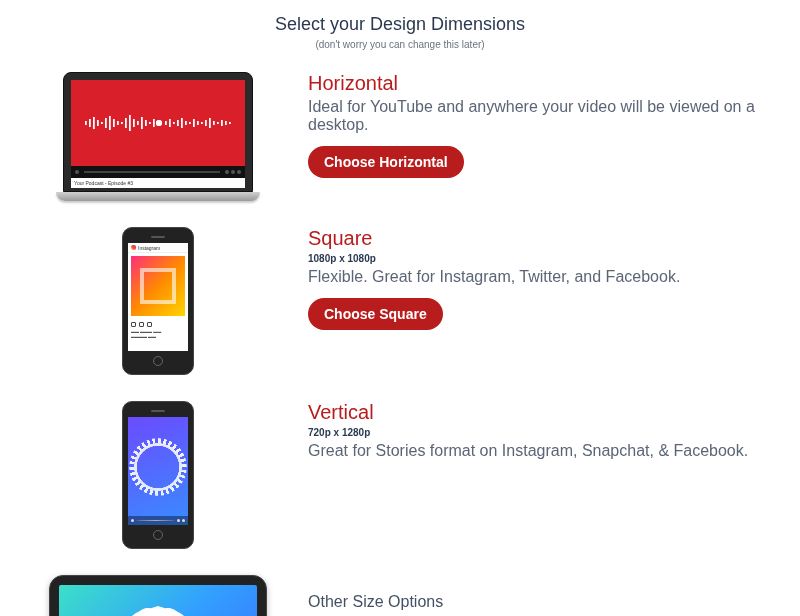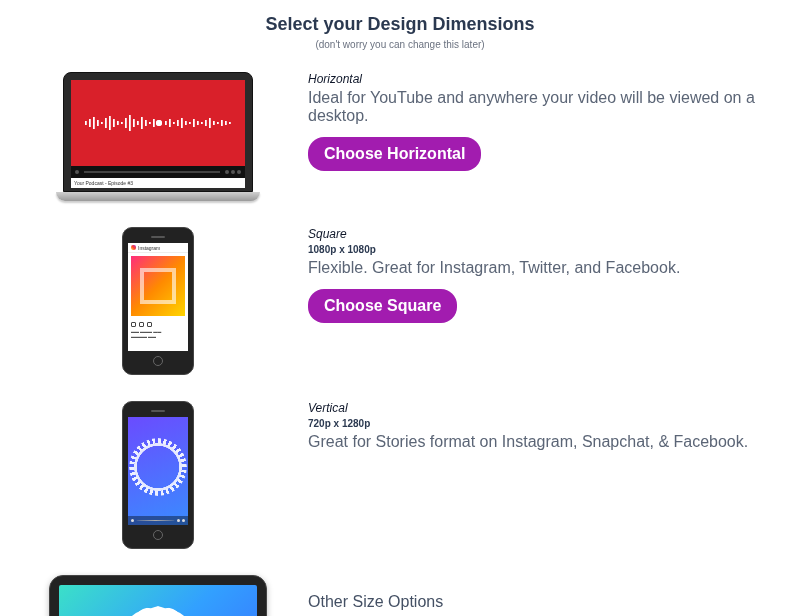--- a/index.html
+++ b/index.html
@@ -6,37 +6,37 @@
     body {
       font-family: -apple-system, BlinkMacSystemFont, "Segoe UI", Helvetica, Arial, sans-serif;
       background: #fff;
       color: #2b3950;
       width: 800px;
       height: 616px;
       padding: 14px 18px 10px 18px;
       overflow: hidden;
     }
     .header { text-align: center; margin-bottom: 22px; }
-    .title { font-size: 18px; font-weight: 700; color: #2b3950; margin-bottom: 4px; }
+    .title { font-size: 18px; font-weight: 400; color: #2b3950; margin-bottom: 4px; }
     .subtitle { font-size: 10px; color: #6b7280; }
     .row { display: flex; align-items: flex-start; margin-bottom: 26px; }
     .row.last { margin-bottom: 0; }
     .preview { width: 280px; flex: 0 0 280px; display: flex; justify-content: center; align-items: flex-start; }
     .info { flex: 1; padding-left: 10px; padding-top: 0px;}
-    .opt-title { font-size: 12px; font-weight: 400; color: #0f172a; margin-bottom: 3px; font-style: italic; }
+    .opt-title { font-size: 20px; font-weight: 400; color: #b91c1c; margin-bottom: 3px; }
     .opt-dim { font-size: 10px; font-weight: 700; color: #2b3950; margin-bottom: 4px; }
     .opt-desc { font-size: 16px; color: #5b6576; margin-bottom: 12px; }
     .btn {
       display: inline-block;
-      background: #a21caf;
+      background: #b91c1c;
       color: #fff;
       border: none;
       border-radius: 16px;
       padding: 8px 16px;
-      font-size: 16px;
+      font-size: 14px;
       font-weight: 600;
       cursor: pointer;
     }
     .other-title { font-size: 16px; font-weight: 400; color: #445064; margin-bottom: 14px; margin-top: 18px;}
 
     
     .laptop { width: 190px; }
     .lap-top {
       background: #2a2a2a;
       border-radius: 8px 8px 0 0;

